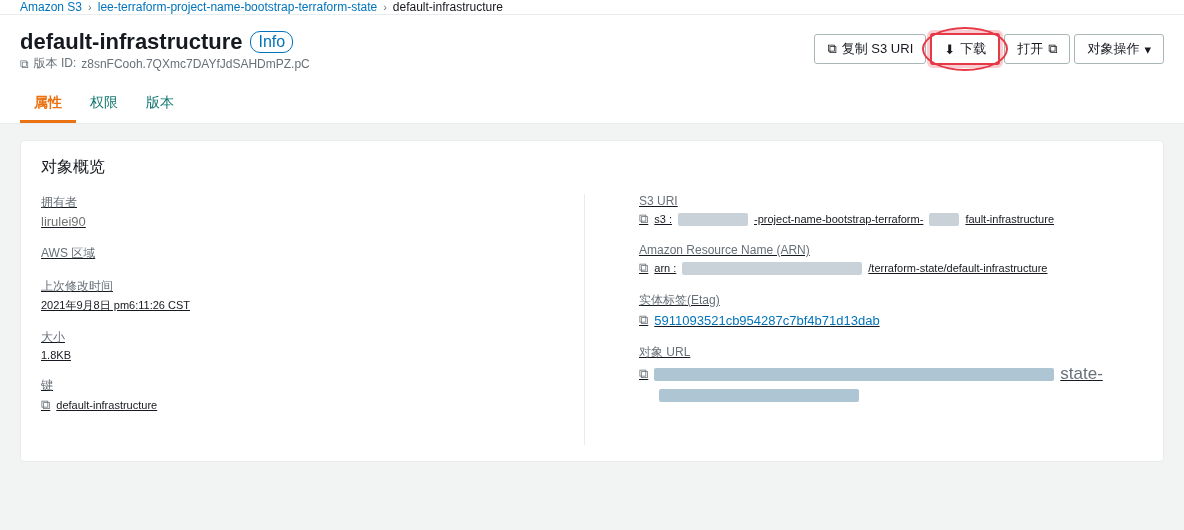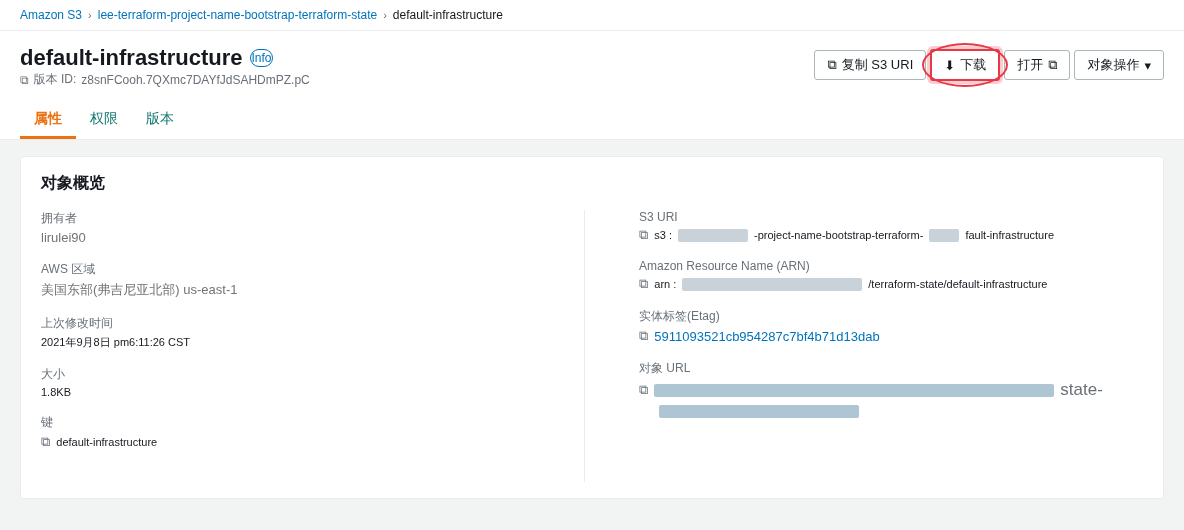--- a/index.html
+++ b/index.html
@@ -10,21 +10,21 @@
       color: #16191f;
       min-height: 530px;
     }
     .page-wrapper {
       background: #f2f3f3;
       min-height: 530px;
       padding-bottom: 20px;
     }
     
     .breadcrumb {
-      padding: 8px 20px;
+      padding: 0 20px;
       background: #fff;
       border-bottom: 1px solid #e9ebed;
       display: flex;
       align-items: center;
       gap: 6px;
       font-size: 12px;
     }
     .breadcrumb-link {
       color: #0073bb;
       cursor: pointer;
@@ -53,26 +53,26 @@
       display: flex;
       align-items: center;
       gap: 8px;
     }
     .page-title {
       font-size: 22px;
       font-weight: 700;
       color: #16191f;
     }
     .info-badge {
-      font-size: 12px;
+      font-size: 16px;
       color: #0073bb;
       cursor: pointer;
       border: 1px solid #0073bb;
       border-radius: 10px;
-      padding: 1px 0;
+      padding: 1px 7px;
     }
     .version-row {
       font-size: 12px;
       color: #687078;
       display: flex;
       align-items: center;
       gap: 5px;
       margin-bottom: 10px;
     }
     .version-icon {
@@ -137,28 +137,29 @@
       padding: 16px 20px;
     }
     .section-card {
       background: #fff;
       border: 1px solid #e9ebed;
       border-radius: 4px;
       padding: 16px 20px;
     }
     .section-title {
       font-size: 16px;
-      font-weight: 700;
+      font-weight: 400;
       margin-bottom: 16px;
       color: #16191f;
     }
     .properties-grid {
       display: grid;
       grid-template-columns: 1fr 1fr;
       gap: 14px;
+      text-decoration: underline;
     }
     .prop-left, .prop-right {
       padding: 0 0 16px 0;
     }
     .prop-left {
       padding-right: 40px;
       border-right: 1px solid #e9ebed;
     }
     .prop-right {
       padding-left: 40px;
@@ -274,21 +275,20 @@
       <div class="section-title">对象概览</div>
       <div class="properties-grid">
 
         <div class="prop-left">
           <div class="prop-group">
             <div class="prop-label">拥有者</div>
             <div class="prop-value-link">lirulei90</div>
           </div>
           <div class="prop-group">
             <div class="prop-label">AWS 区域</div>
-            <div class="prop-value-link">美国东部(弗吉尼亚北部) us-east-1</div>
           </div>
           <div class="prop-group">
             <div class="prop-label">上次修改时间</div>
             <div class="prop-value">2021年9月8日 pm6:11:26 CST</div>
           </div>
           <div class="prop-group">
             <div class="prop-label">大小</div>
             <div class="prop-value">1.8KB</div>
           </div>
           <div class="prop-group">

